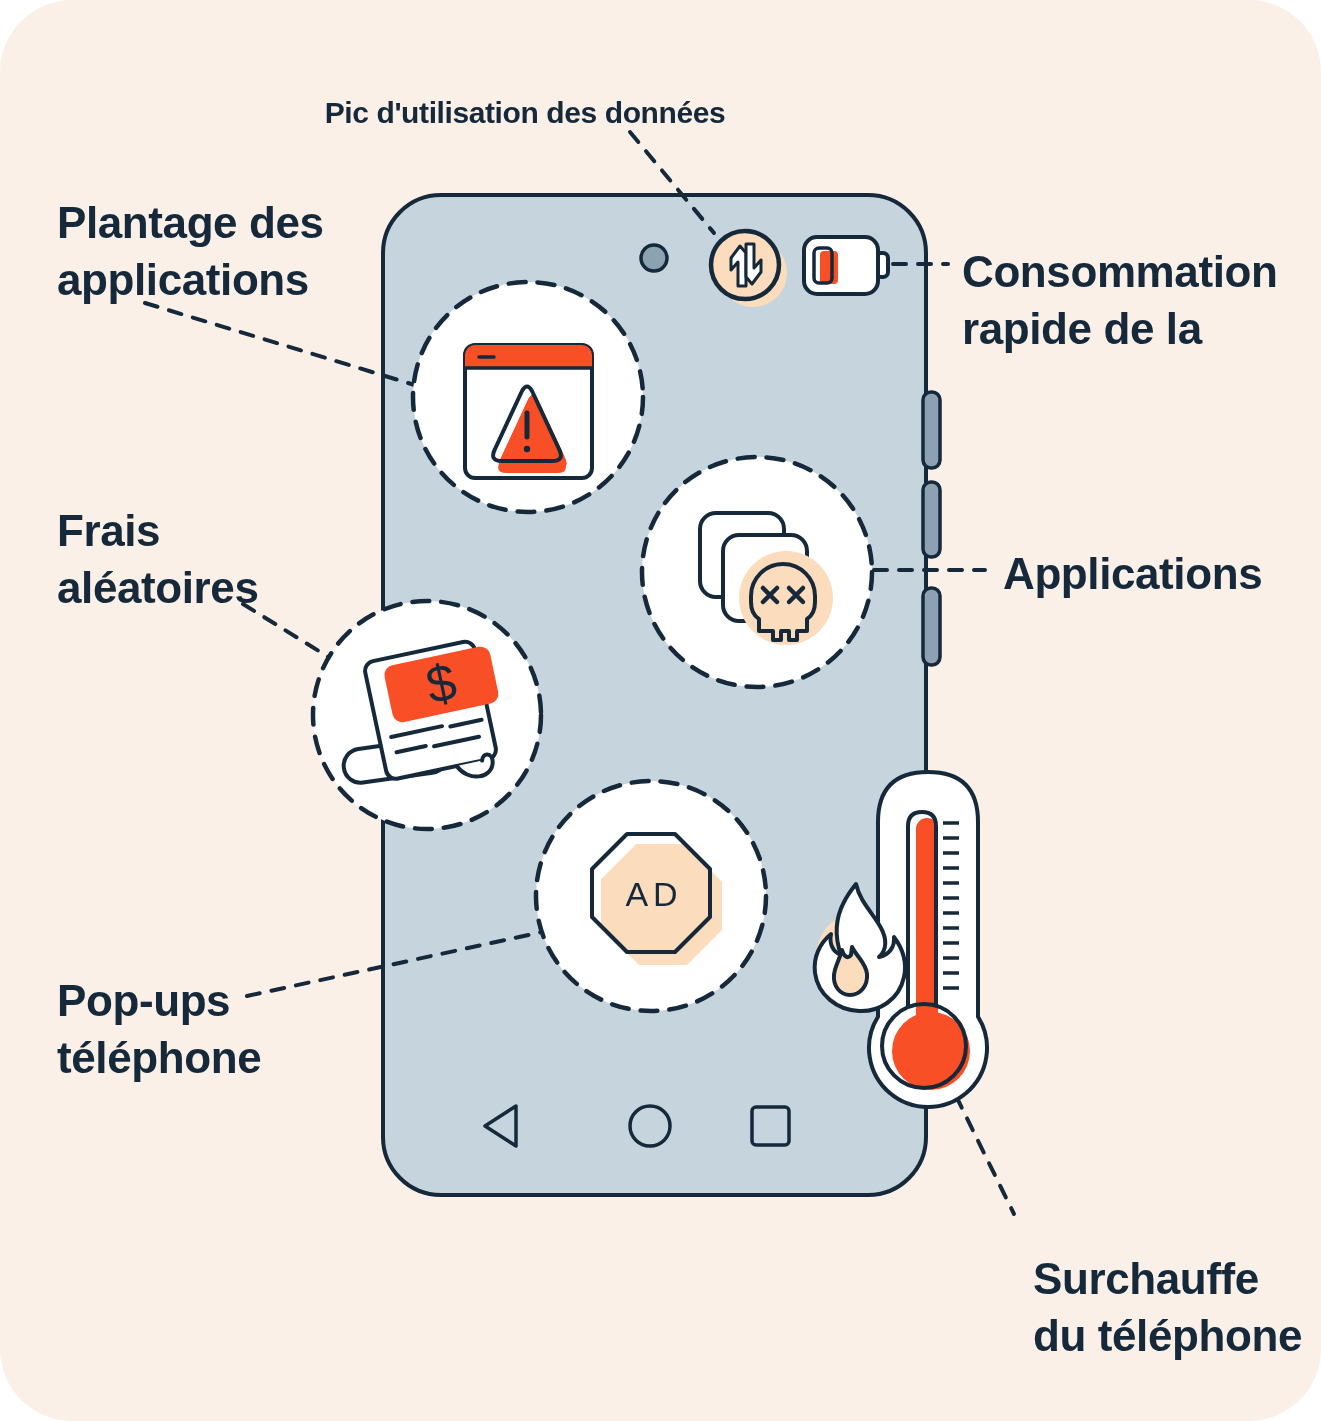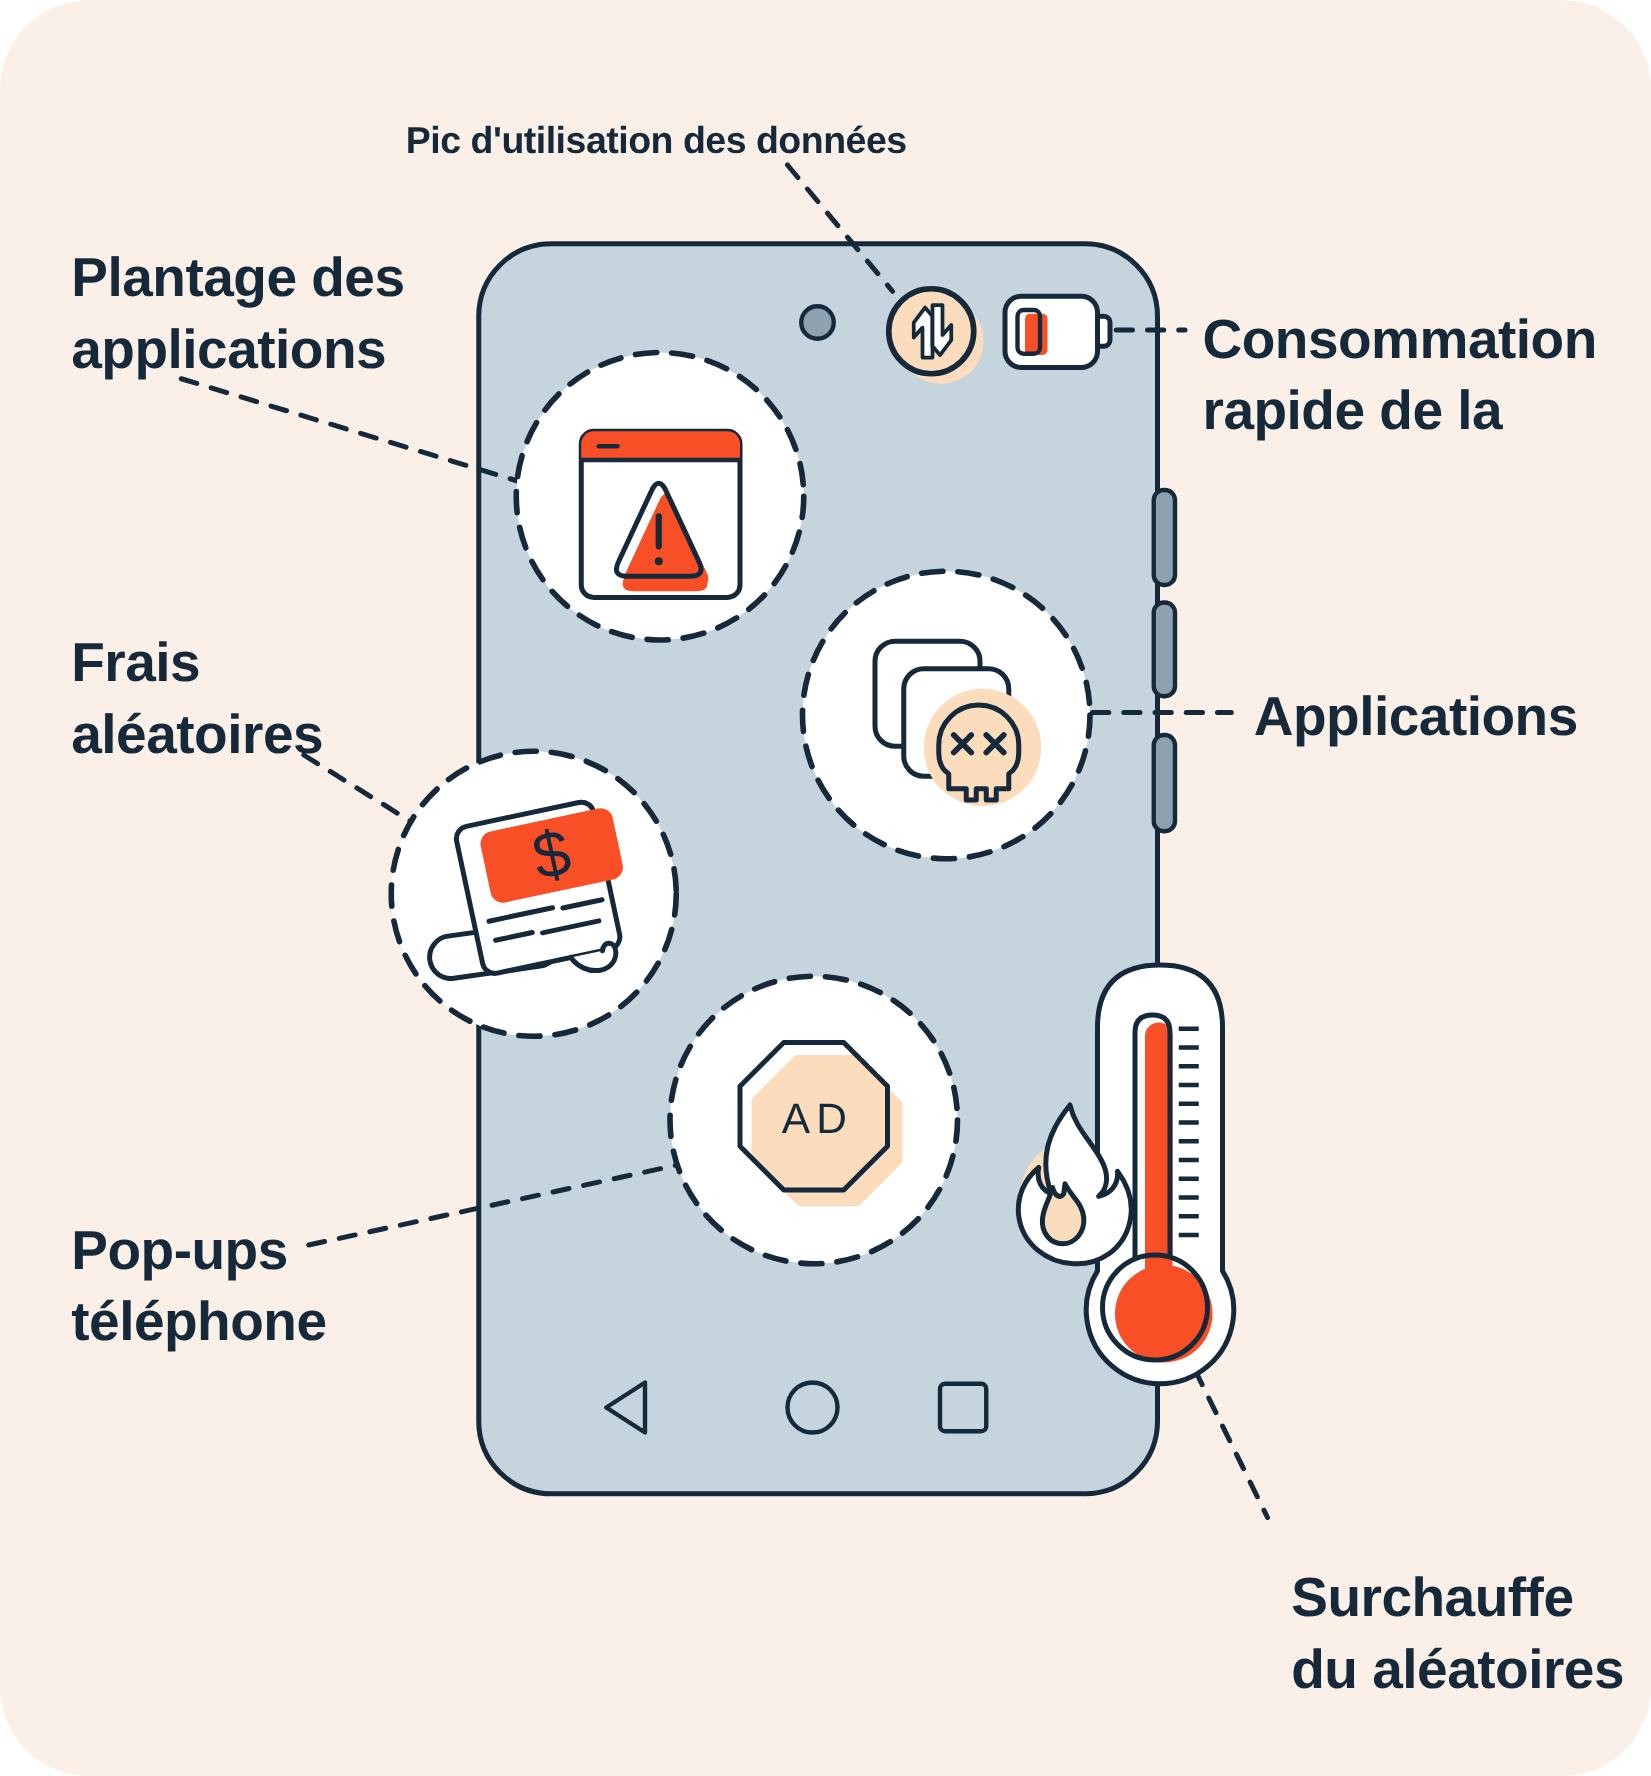--- a/index.html
+++ b/index.html
@@ -181,15 +181,15 @@
     <div>Applications</div>
   </div>
 
   <div class="label lbl-popups">
     <div>Pop-ups</div>
     <div>téléphone</div>
   </div>
 
   <div class="label lbl-overheat">
     <div>Surchauffe</div>
-    <div>du aléatoires</div>
+    <div>du téléphone</div>
   </div>
 </div>
 
 </body></html>

